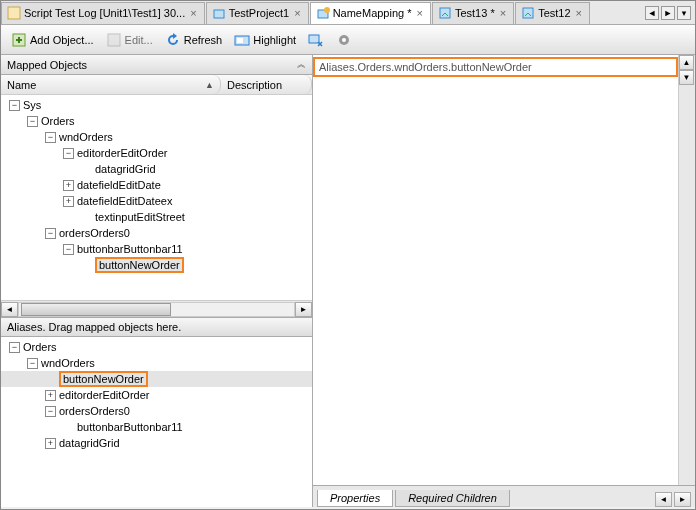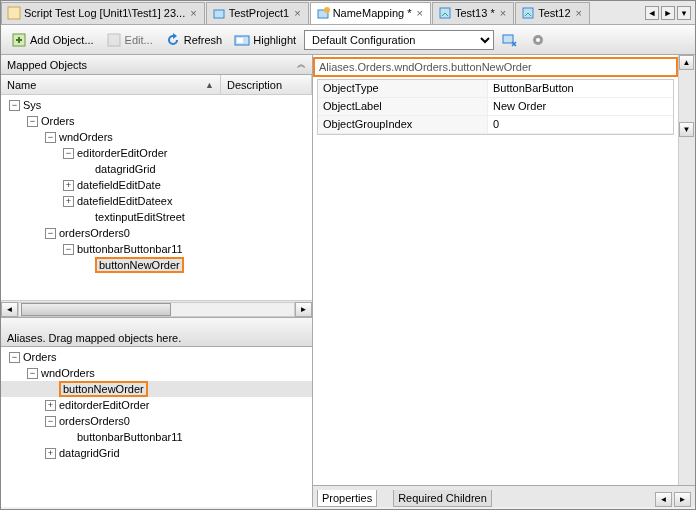--- a/index.html
+++ b/index.html
@@ -11,60 +11,60 @@
 .tab-nav { margin-left: auto; display: flex; gap: 2px; padding: 0 4px; }
 .tab-nav span { border: 1px solid #999; width: 14px; height: 14px; display: flex; align-items: center; justify-content: center; background: #f0f0f0; cursor: pointer; font-size: 9px; }
 .toolbar { display: flex; align-items: center; height: 30px; padding: 2px 6px; gap: 4px; background: linear-gradient(#fdfdfd,#e0e0e0); border-bottom: 1px solid #aaa; }
 .tbtn { display: flex; align-items: center; gap: 3px; padding: 2px 4px; cursor: pointer; }
 .tbtn-icon { width: 16px; height: 16px; display: inline-block; }
 .sel { height: 20px; width: 190px; border: 1px solid #888; background: #fff; padding: 0 3px; }
 .main { display: flex; height: 452px; }
 .left { width: 312px; display: flex; flex-direction: column; border-right: 1px solid #aaa; }
 .panel-hdr { background: linear-gradient(#f7f7f7,#ddd); border-bottom: 1px solid #aaa; padding: 2px 6px; display: flex; align-items: center; justify-content: space-between; height: 20px; }
 .cols-hdr { display: flex; background: linear-gradient(#fafafa,#e4e4e4); border-bottom: 1px solid #ccc; height: 20px; }
-.col { padding: 2px 6px; border-right: 1px solid #ccc; display: flex; align-items: center; }
+.col { padding: 2px 6px; border-right: 1px solid #ccc; display: flex; align-items: center; border-radius: 8px; }
 .tree { flex: 1; overflow: auto; background: #fff; padding: 2px 0; }
 .tree-item { display: flex; align-items: center; height: 16px; padding: 1px 0; white-space: nowrap; }
 .tree-item.sel-row { background: #e4e4e4; }
 .exp { width: 11px; height: 11px; border: 1px solid #888; display: inline-flex; align-items: center; justify-content: center; font-size: 9px; line-height: 1; margin-right: 3px; cursor: pointer; background: #fff; color: #333; }
 .exp.none { border: none; background: transparent; }
 .ind { display: inline-block; }
 .hl { border: 2px solid #f58220; padding: 0 2px; background: #e4e4e4; }
 .scroll-h { height: 17px; background: #e8e8e8; border-top: 1px solid #ccc; display: flex; align-items: center; }
 .sb-btn { width: 17px; height: 15px; background: linear-gradient(#fdfdfd,#ddd); border: 1px solid #aaa; display: flex; align-items: center; justify-content: center; font-size: 8px; }
 .sb-track { flex: 1; height: 15px; background: #f0f0f0; border: 1px solid #ccc; display: flex; align-items: center; }
 .sb-thumb { width: 150px; height: 13px; background: linear-gradient(#eee,#ccc); border: 1px solid #999; margin-left: 2px; }
-.aliases-hdr { background: linear-gradient(#f7f7f7,#ddd); border-top: 1px solid #aaa; border-bottom: 1px solid #aaa; padding: 14px 6px; height: 20px; }
+.aliases-hdr { background: linear-gradient(#f7f7f7,#ddd); border-top: 1px solid #aaa; border-bottom: 1px solid #aaa; padding: 3px 6px; height: 20px; }
 .right { flex: 1; display: flex; flex-direction: column; background: #fff; }
 .path-bar { border: 2px solid #f58220; margin: 2px 0; padding: 2px 4px; color: #555; }
 .prop-grid { margin: 2px 4px; border: 1px solid #ccc; }
 .prop-row { display: flex; border-bottom: 1px solid #eee; height: 18px; }
 .prop-k { width: 170px; padding: 2px 5px; background: #f7f7f7; border-right: 1px solid #eee; }
 .prop-v { flex: 1; padding: 2px 5px; }
 .right-fill { flex: 1; display: flex; }
 .rv-scroll { width: 17px; background: #e8e8e8; border-left: 1px solid #ccc; display: flex; flex-direction: column; justify-content: space-between; }
 .bottom-tabs { display: flex; border-top: 1px solid #aaa; height: 22px; background: #e8e8e8; align-items: flex-end; padding: 0 4px; }
-.btab { padding: 2px 4px; border: 1px solid #aaa; border-top: none; background: #e0e0e0; margin-right: 16px; cursor: pointer; }
+.btab { padding: 2px 12px; border: 1px solid #aaa; border-top: none; background: #e0e0e0; margin-right: 2px; cursor: pointer; font-style: italic; }
 .btab.active { background: #fff; }
 .ico { width: 14px; height: 14px; display: inline-block; }
 .chev { font-size: 9px; color: #555; }
 svg { display: block; }
 </style>
 </head>
 <body>
 
 <div class="tabs-row">
   <div id="tabs-container" style="display:flex;overflow:hidden">
       <div class="tab">
         <span class="ico">
           <svg width="14" height="14">
             <rect x="1" y="1" width="12" height="12" fill="#f9e7b8" stroke="#c9a84a"></rect>
           </svg>
         </span>
-        <span>Script Test Log [Unit1\Test1] 23...</span>
+        <span>Script Test Log [Unit1\Test1] 30...</span>
         <span class="tab-close">×</span>
       </div>
       <div class="tab">
         <span class="ico">
           <svg width="14" height="14">
             <rect x="2" y="4" width="10" height="8" fill="#bde0f7" stroke="#3a8ac9"></rect>
           </svg>
         </span>
         <span>TestProject1</span>
         <span class="tab-close">×</span>
@@ -136,23 +136,20 @@
   </div>
   <div class="tbtn">
     <span class="tbtn-icon">
         <svg width="16" height="16">
           <rect x="1" y="4" width="14" height="9" fill="#c6e1f4" stroke="#2b7fd4"></rect>
           <rect x="3" y="6" width="6" height="5" fill="#fff"></rect>
         </svg>
       </span>
     <span>Highlight</span>
   </div>
-  <select class="sel">
-    <option>Default Configuration</option>
-  </select>
   <div class="tbtn">
       <span class="tbtn-icon">
         <svg width="16" height="16">
           <rect x="1" y="3" width="10" height="8" fill="#c6e1f4" stroke="#2b7fd4"></rect>
           <path d="M10 10l4 4M14 10l-4 4" stroke="#2b7fd4" stroke-width="1.5"></path>
         </svg>
       </span>
     </div>
   <div class="tbtn">
       <span class="tbtn-icon">
@@ -278,34 +275,20 @@
           <span class="exp">+</span>
           <span>datagridGrid</span>
         </div>
       </div>
   </div>
 
   <div class="right">
     <div style="display:flex">
       <div style="flex:1">
         <div class="path-bar">Aliases.Orders.wndOrders.buttonNewOrder</div>
-        <div class="prop-grid" id="props">
-            <div class="prop-row">
-              <div class="prop-k">ObjectType</div>
-              <div class="prop-v">ButtonBarButton</div>
-            </div>
-            <div class="prop-row">
-              <div class="prop-k">ObjectLabel</div>
-              <div class="prop-v">New Order</div>
-            </div>
-            <div class="prop-row">
-              <div class="prop-k">ObjectGroupIndex</div>
-              <div class="prop-v">0</div>
-            </div>
-          </div>
       </div>
       <div class="rv-scroll">
         <div class="sb-btn" style="width:15px">▲</div>
           <div style="flex:1"></div>
           <div class="sb-btn" style="width:15px">▼</div>
       </div>
     </div>
     <div class="right-fill">
         <div style="flex:1"></div>
       <div class="rv-scroll"></div>

